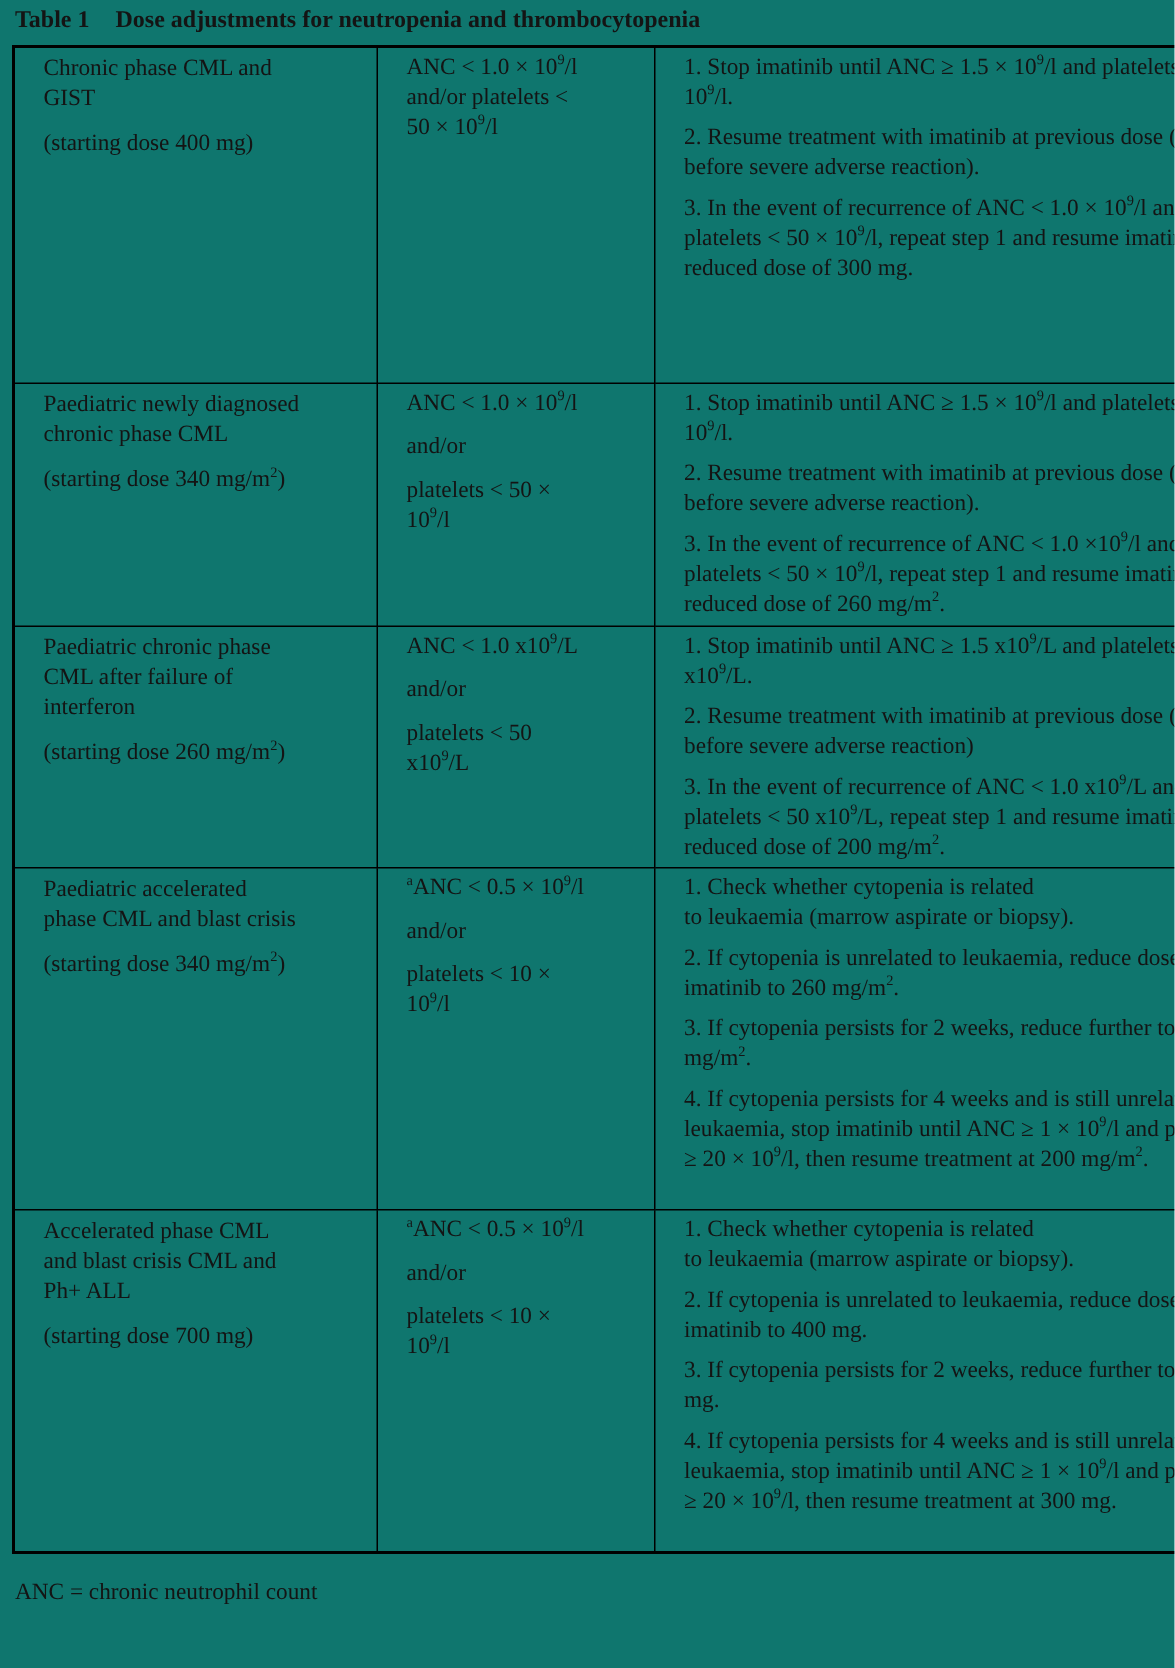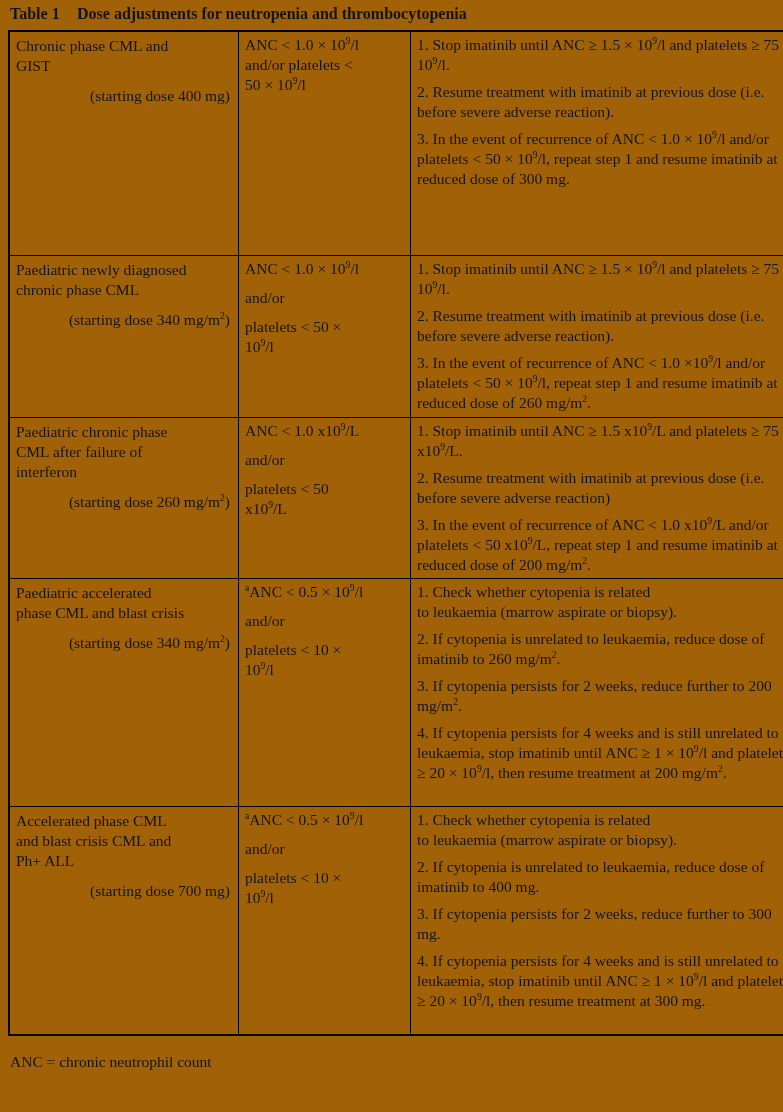--- a/index.html
+++ b/index.html
@@ -4,21 +4,21 @@
 <style>
   html, body {
     margin: 0;
     padding: 0;
     background: #ffffff;
   }
   .page {
     position: relative;
     width: 783px;
     height: 1112px;
-    background: #a16207;
+    background: #0f766e;
     color: #141414;
     font-family: "Liberation Serif", "DejaVu Serif", serif;
     font-size: 15.5px;
     line-height: 20px;
     overflow: hidden;
   }
   .doc-title {
     position: absolute;
     left: 10px;
     top: 4px;
@@ -36,27 +36,27 @@
     left: 8px;
     top: 30px;
     width: 769px;
     border-collapse: collapse;
     table-layout: fixed;
     border: 2px solid #000;
   }
   .dose-table td {
     border: 1.5px solid #000;
     vertical-align: top;
-    padding: 3px 8px 3px 6px;
+    padding: 3px 8px 3px 19px;
   }
   .dose-table td.col1 { width: 214px; }
   .dose-table td.col2 { width: 157px; }
   .dose-table td.col3 { width: 382px; }
   .dose-table p { margin: 0; }
-  .dose-table td.col1 p.dose-line { margin-top: 10px; text-align: right; }
+  .dose-table td.col1 p.dose-line { margin-top: 10px; }
   .dose-table td.col1 p.indication-line { margin-top: 1px; }
   .dose-table td.col2 p + p { margin-top: 9px; }
   .dose-table td.col3 p + p { margin-top: 7px; }
   sup {
     font-size: 0.62em;
     line-height: 0;
     vertical-align: super;
   }
   .footnotes {
     position: absolute;

